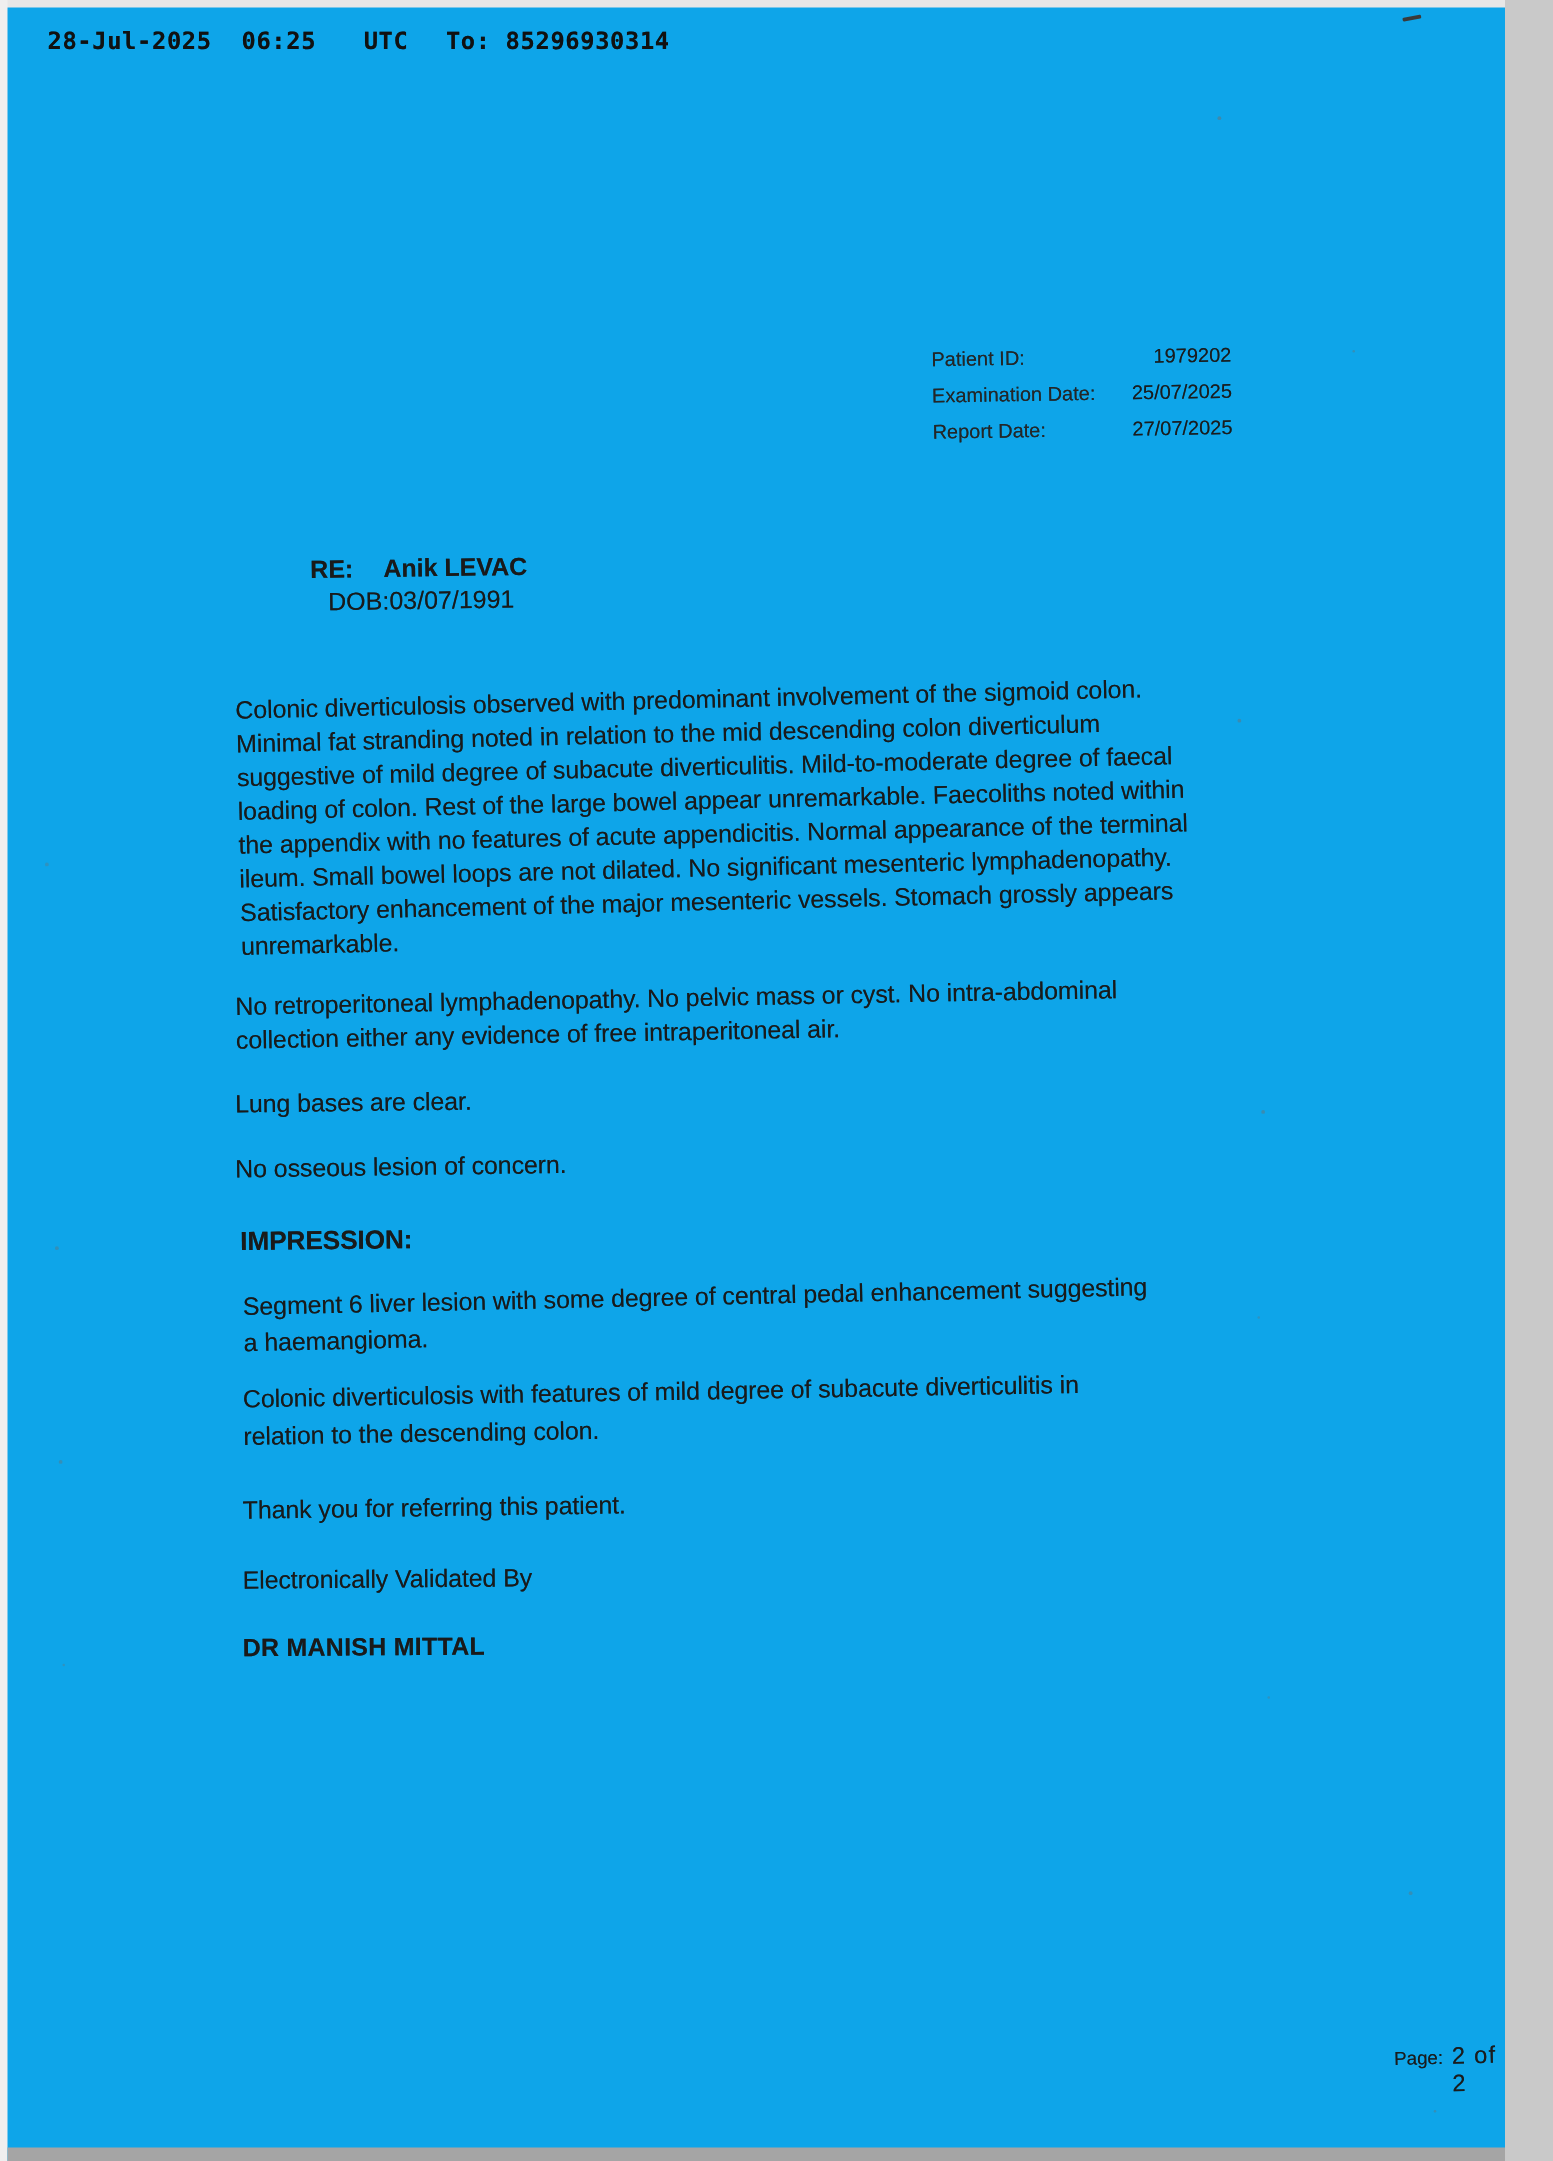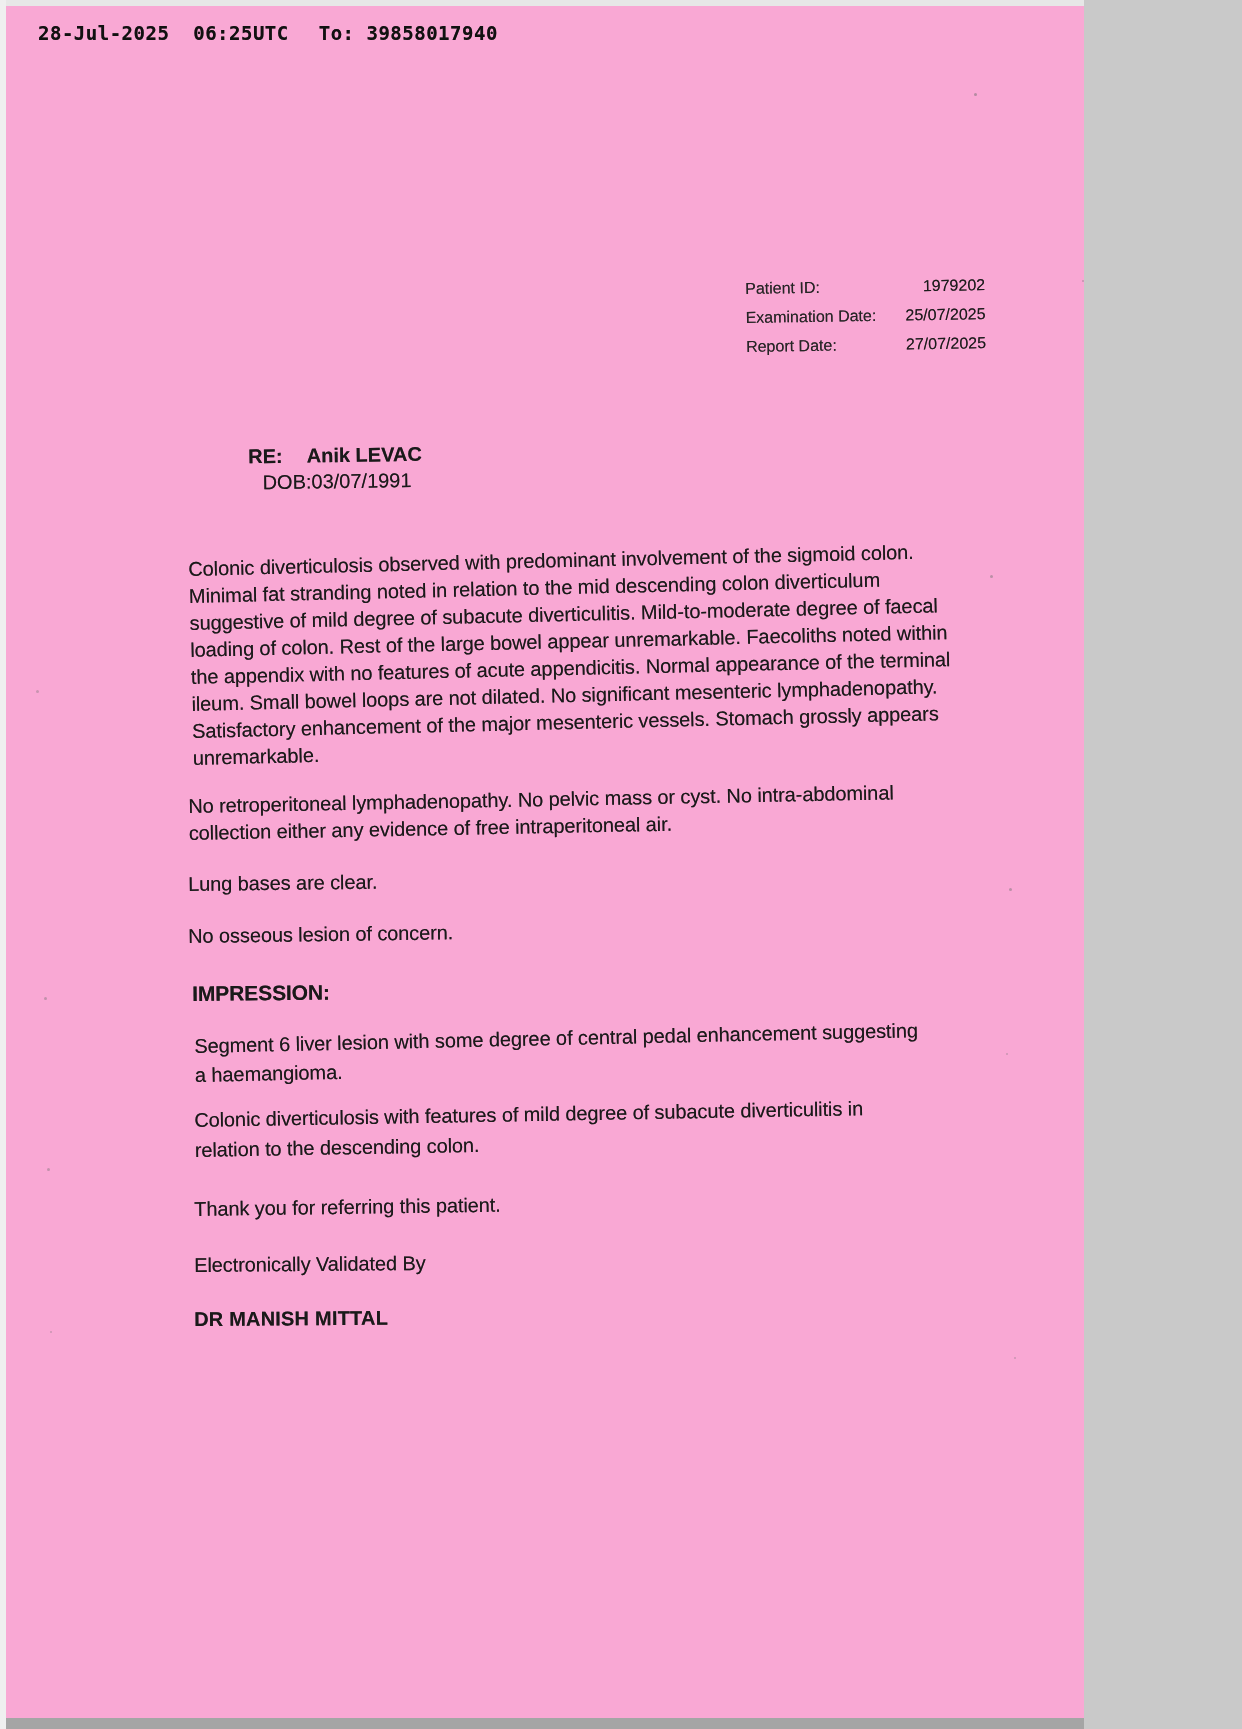--- a/index.html
+++ b/index.html
@@ -1,41 +1,42 @@
 <!DOCTYPE html>
 <html><head>
 <meta charset="utf-8">
 <style>
   html,body{margin:0;padding:0;background:#c9c9c9;}
   .page{
     position:relative;
-    width:1084px;height:1729px;
-    background:#f9a8d4;
+    width:1172px;height:1729px;
+    background:#0ea5e9;
     overflow:hidden;
     font-family:"Liberation Sans", sans-serif;
     color:#1a1a1a;
+    padding-left:32px;
   }
   
   .edge-top{position:absolute;left:0;top:0;width:1242px;height:6px;background:#e7e7e7;}
   .edge-left{position:absolute;left:0;top:0;width:6px;height:1729px;background:#efefef;}
   .edge-right-dark{position:absolute;left:1222px;top:0;width:12px;height:1729px;background:#9b9b9b;}
   .edge-right-light{position:absolute;left:1234px;top:0;width:8px;height:1729px;background:#ebebf2;}
   .edge-bottom{position:absolute;left:6px;top:1718px;width:1236px;height:11px;background:#a5a5a5;}
 
   .scan{text-shadow:0 0 0.5px rgba(0,0,0,.55);}
 
   .fax-header{
     position:absolute;left:38px;top:22px;
     font-family:"DejaVu Sans Mono", monospace;
     font-weight:bold;font-size:19px;color:#111;
     display:flex;align-items:baseline;
     letter-spacing:.5px;
   }
   .fax-header .dt{white-space:pre;}
-  .fax-header .tz{}
+  .fax-header .tz{margin-left:38px;}
   .fax-header .to{margin-left:30px;white-space:pre;}
 
   .dash-mark{position:absolute;left:1122px;top:13px;width:15px;height:3px;background:#3a3a3a;transform:rotate(-10deg);border-radius:1px;}
 
   .meta-block{
     position:absolute;left:745px;top:280px;width:240px;
     transform:rotate(-0.9deg);transform-origin:0 0;
     font-size:16px;color:#262626;
   }
   .meta-row{display:flex;justify-content:space-between;align-items:baseline;height:29px;}
@@ -80,21 +81,21 @@
   .speck{position:absolute;background:#6f6f6f;border-radius:50%;}
 </style>
 </head>
 <body>
 
 <div class="page">
 
   <div class="fax-header scan">
     <span class="dt">28-Jul-2025  06:25</span>
     <span class="tz">UTC</span>
-    <span class="to">To: 39858017940</span>
+    <span class="to">To: 85296930314</span>
   </div>
   <div class="dash-mark"></div>
 
   <div class="meta-block scan">
     <div class="meta-row">
       <span class="lbl">Patient ID:</span>
       <span class="val">1979202</span>
     </div>
     <div class="meta-row">
       <span class="lbl">Examination Date:</span>

